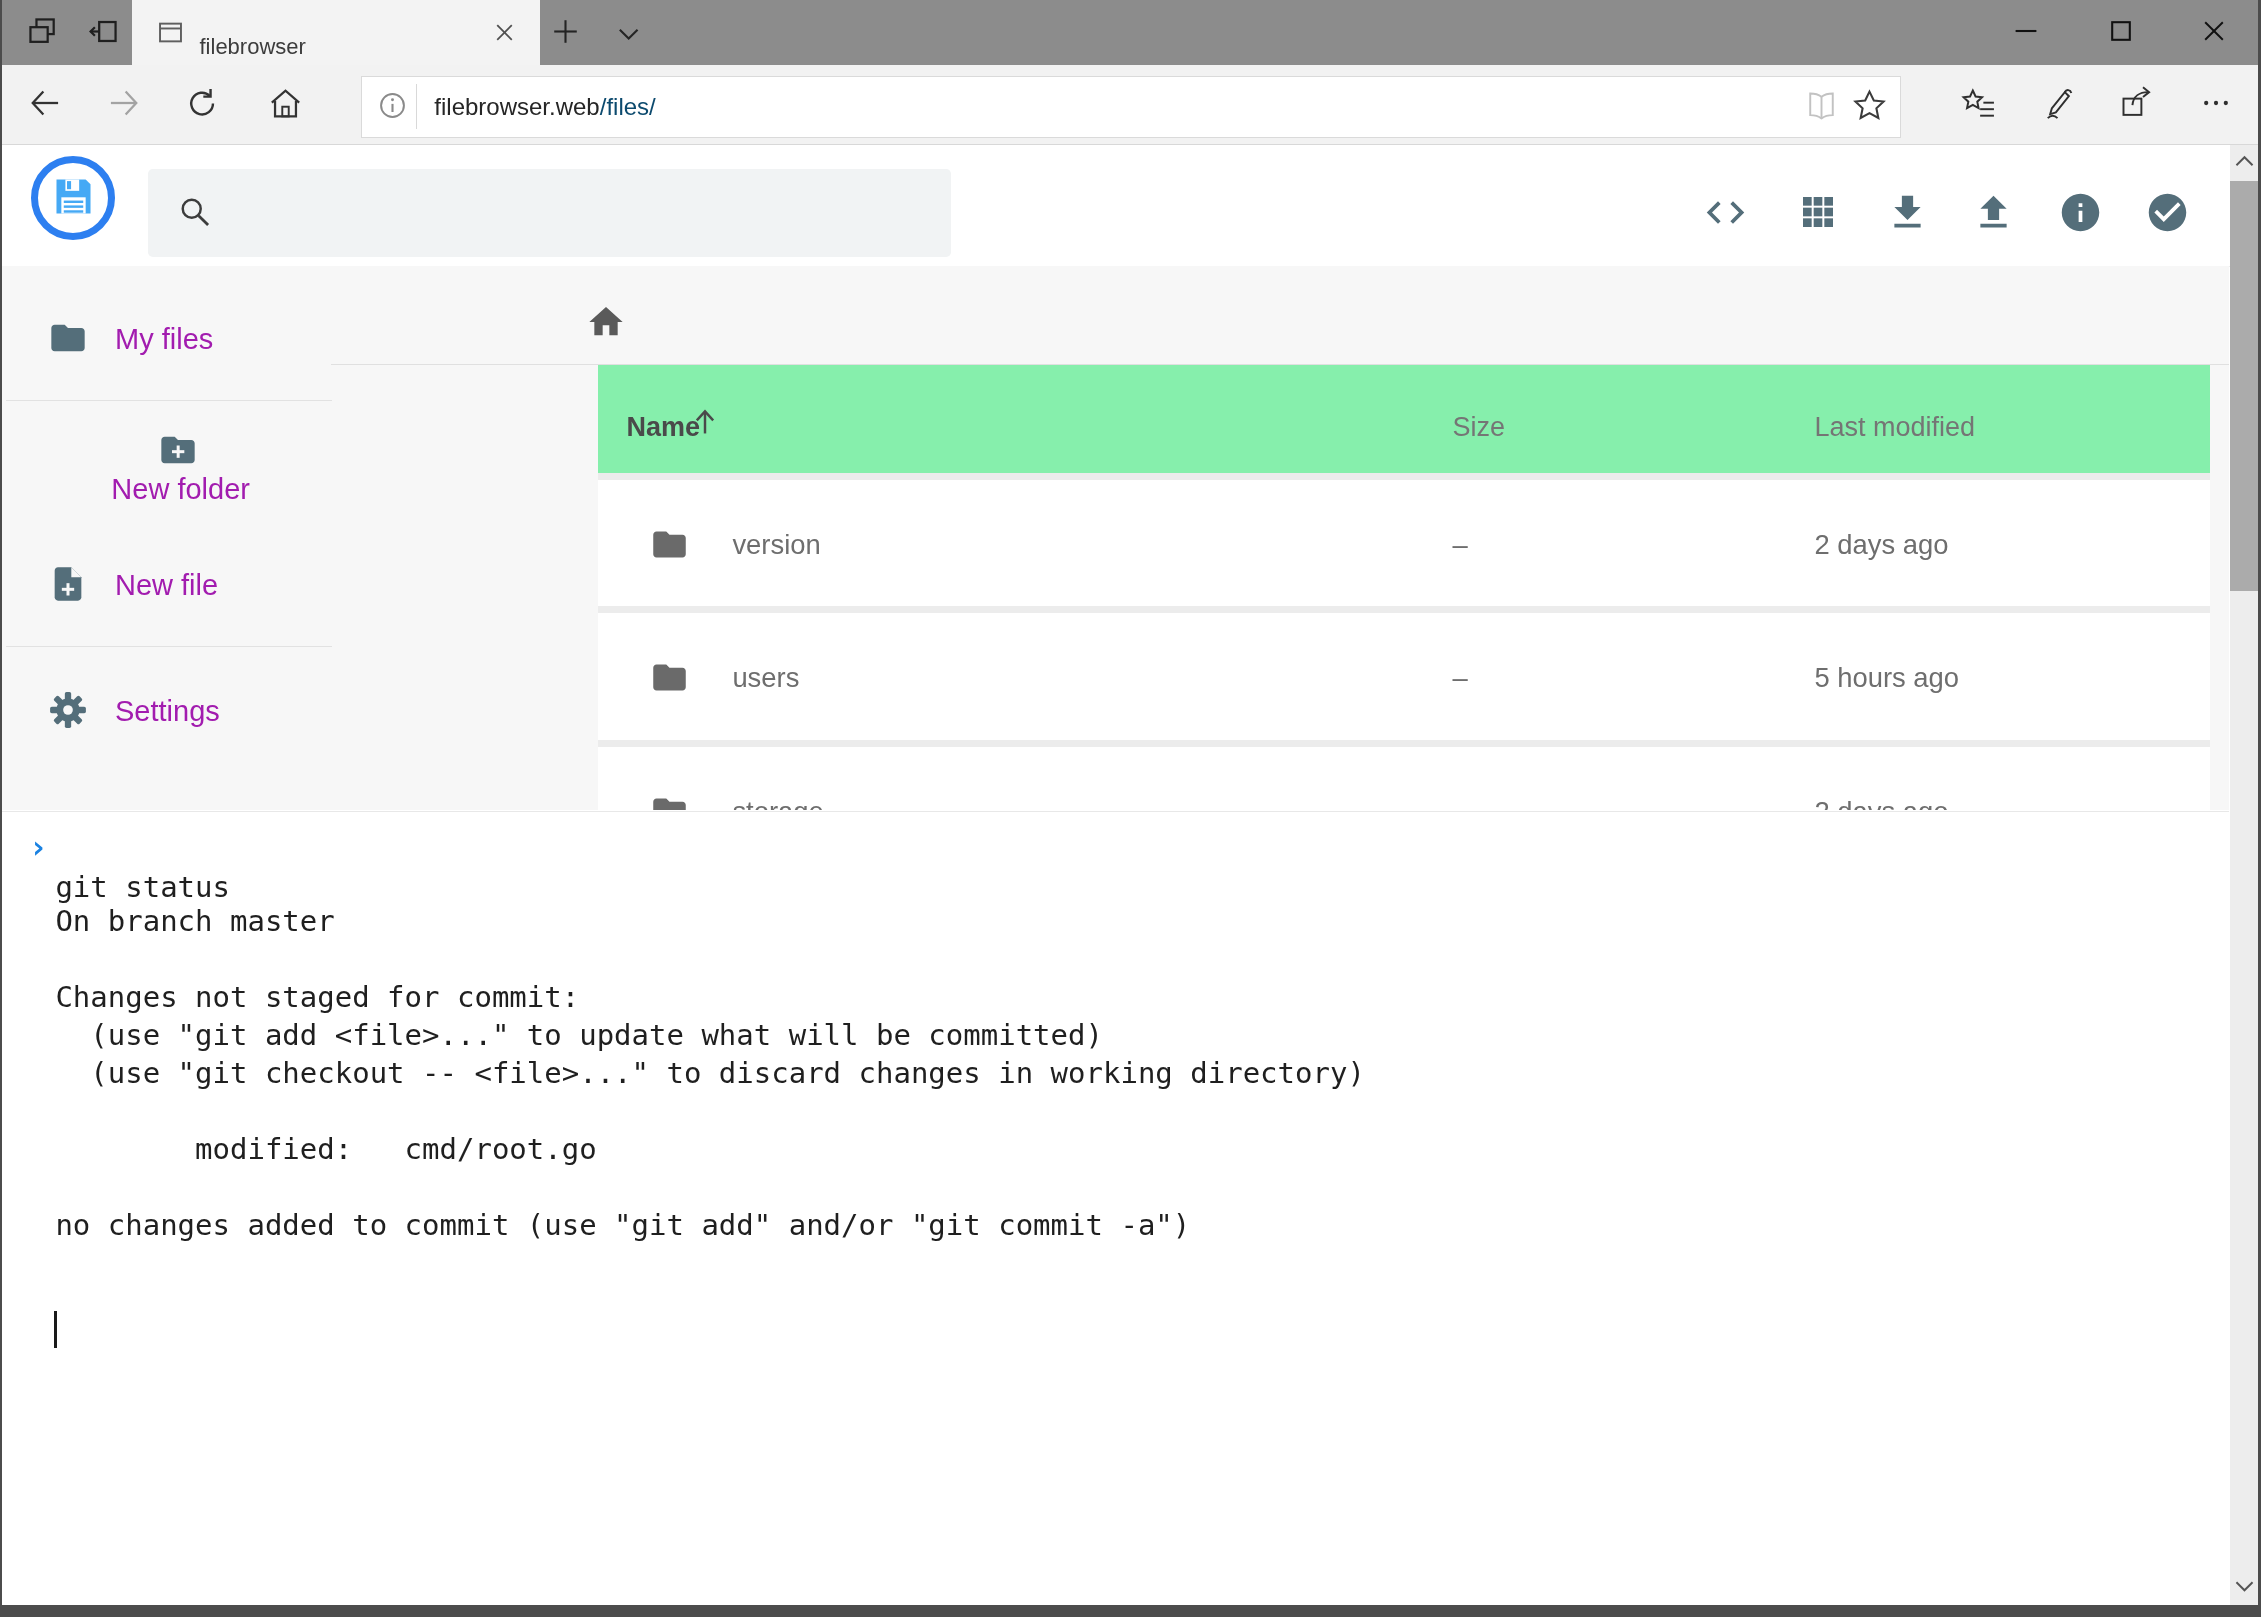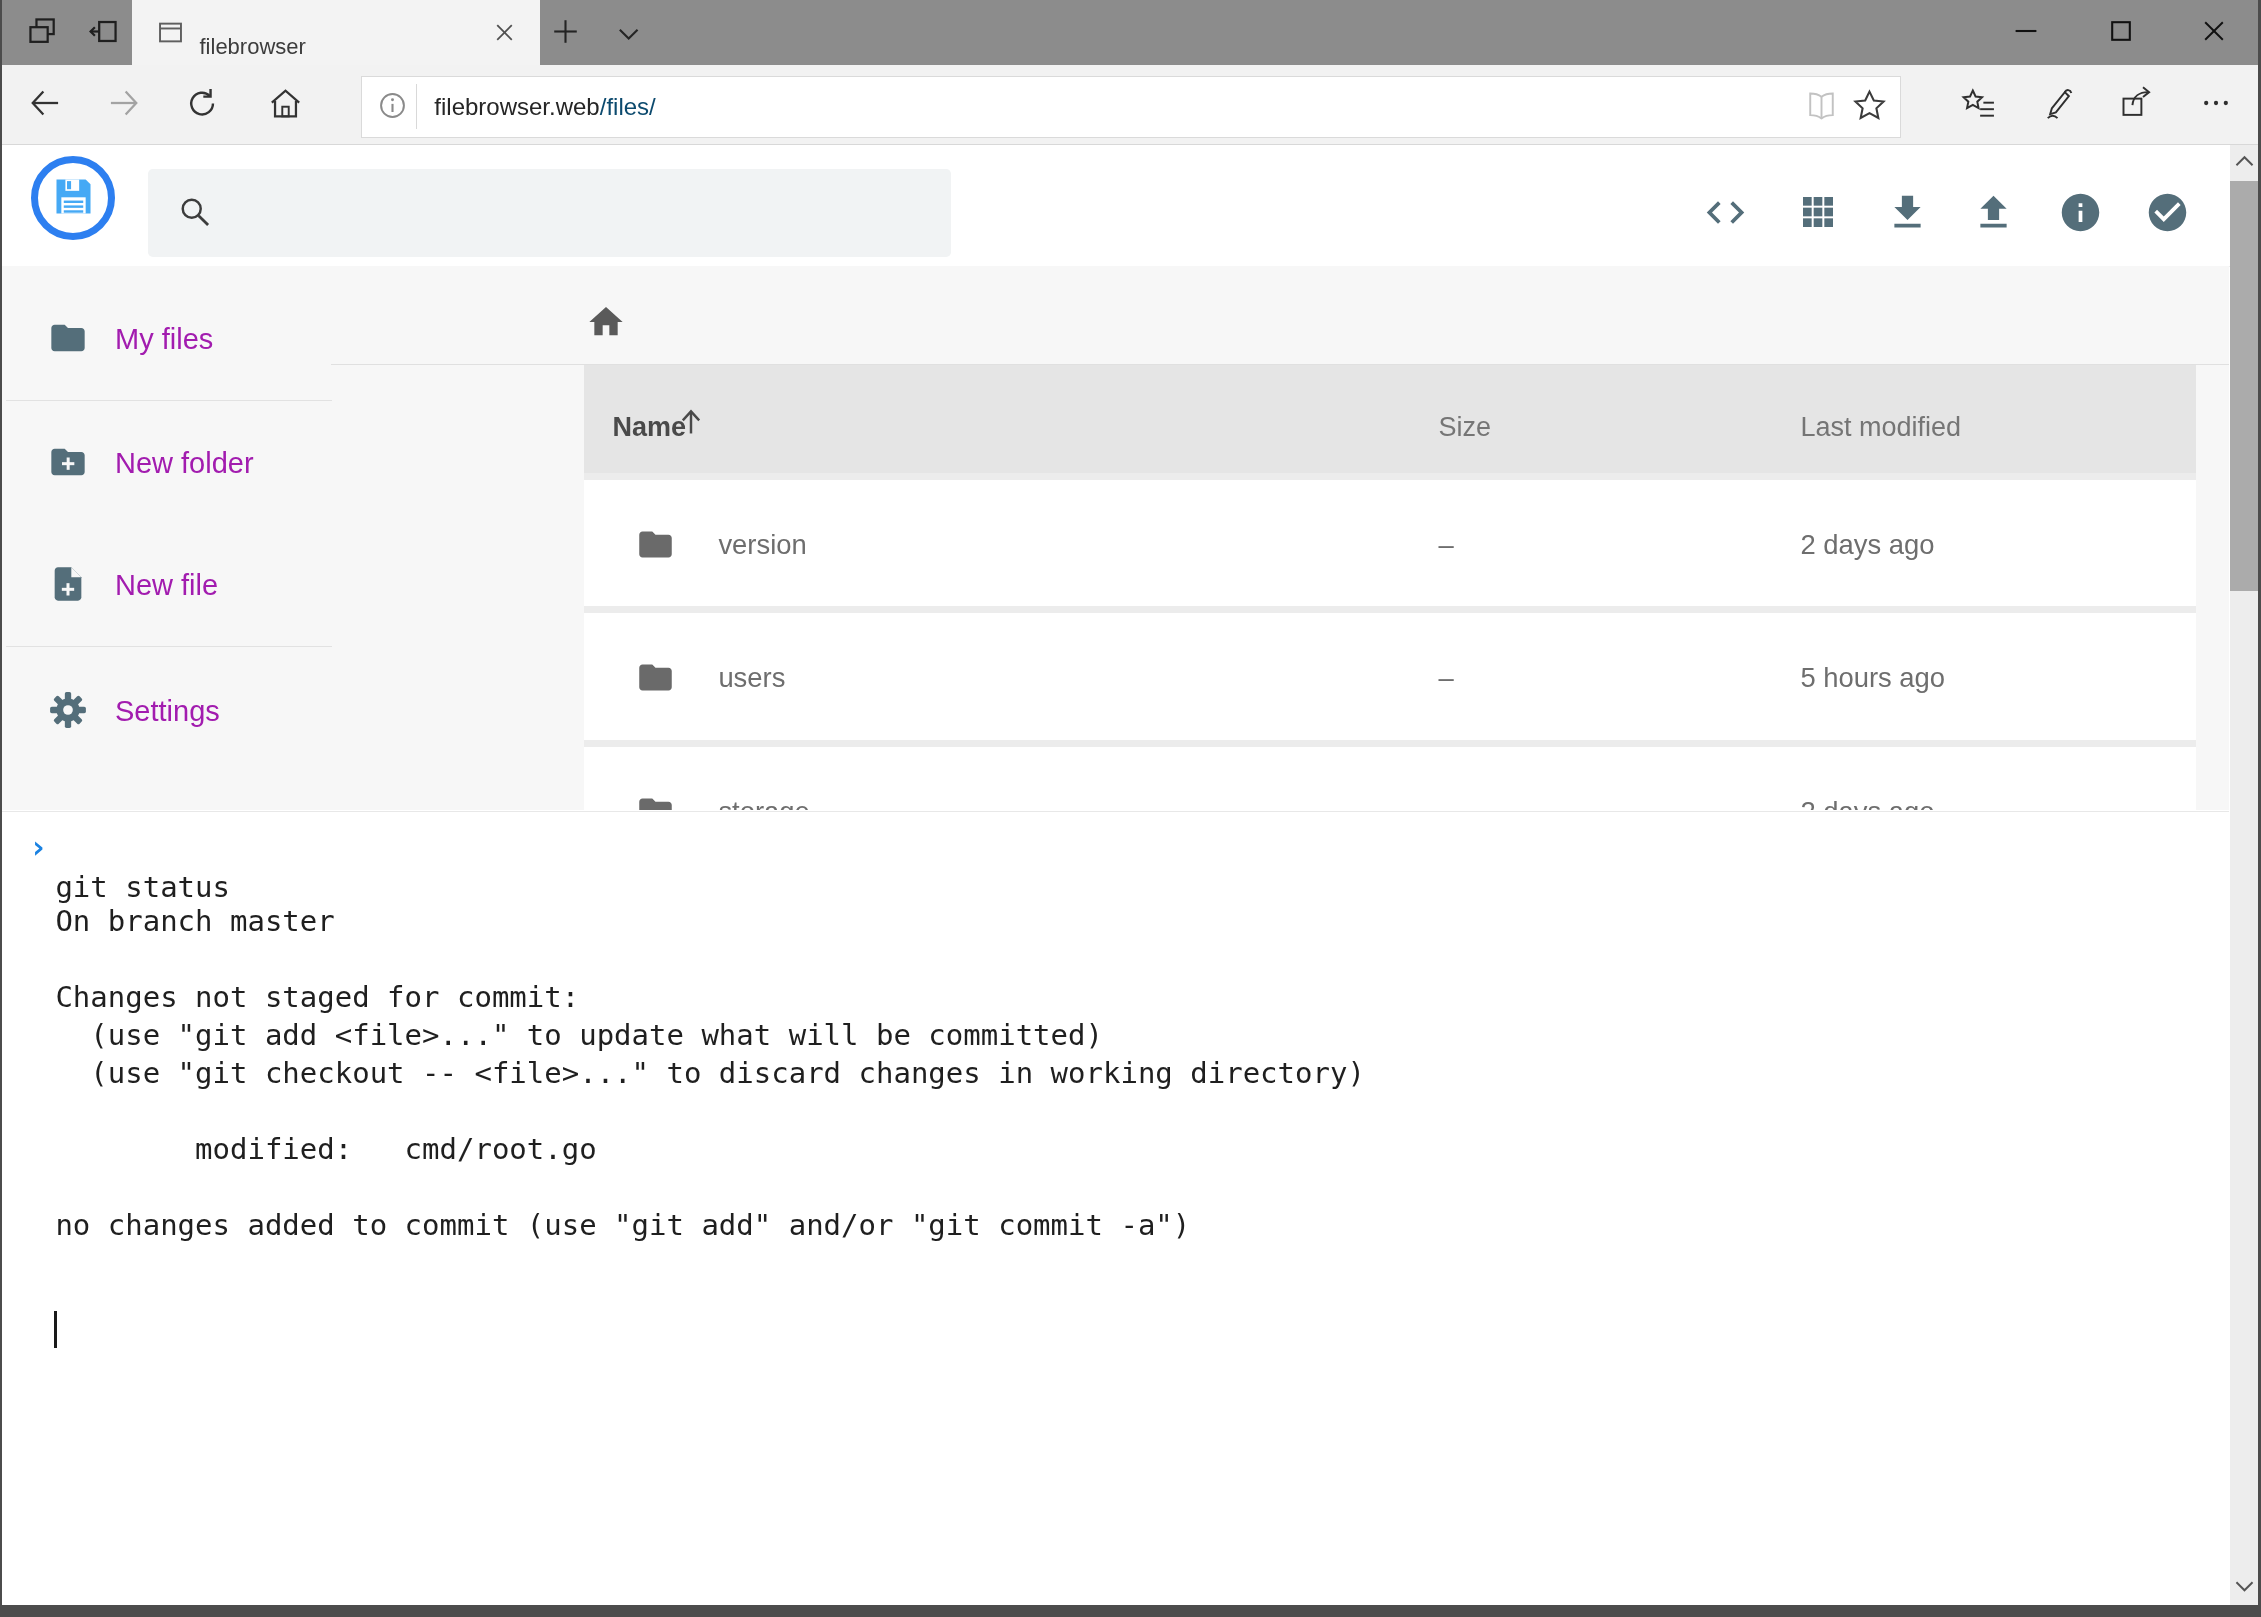--- a/index.html
+++ b/index.html
@@ -46,21 +46,21 @@
 
   
   .content { left:2.4px; top:266px; width:2227px; height:544px; background:#f7f7f7; overflow:hidden; }
   .side-item { position:absolute; left:22.6px; width:284px; height:66px; display:flex; align-items:center; cursor:default; }
   .side-item svg { margin-left:22.6px; }
   .side-label { margin-left:27.4px; font-size:29px; color:#a21caf; }
   .side-div { position:absolute; left:4px; width:326px; height:0.8px; background:#e2e2e2; }
   .crumb-btn { position:absolute; left:578px; top:31px; width:52px; height:52px; display:flex; align-items:center; justify-content:center; }
   .crumb-div { position:absolute; left:329px; top:98px; width:1899px; height:0.8px; background:#e0e0e0; }
 
-  .listing { position:absolute; left:582px; top:99px; width:1612px; height:445px; background:#e5e5e5; overflow:hidden; }
+  .listing { position:absolute; left:596px; top:99px; width:1612px; height:445px; background:#86efac; overflow:hidden; }
   .col-hdr { position:absolute; font-size:27px; color:#757575; }
   .col-hdr.name { color:#4a4a4a; font-weight:bold; }
   .lrow { position:absolute; left:0; width:1612px; height:127px; background:#fff; }
   .lrow-sep { position:absolute; left:0; width:1612px; height:6.5px; background:#ececec; }
   .lrow svg { position:absolute; left:52px; top:45px; }
   .lrow .fname { position:absolute; left:134px; top:49px; font-size:27.4px; color:#6e6e6e; }
   .lrow .fsize { position:absolute; left:854px; top:49px; font-size:27.4px; color:#6e6e6e; }
   .lrow .fdate { position:absolute; left:1216px; top:49px; font-size:27.4px; color:#6e6e6e; }
 
   
@@ -282,21 +282,21 @@
 
   <div class="abs content">
 
     <div class="side-item" style="top:40px;">
       <span><svg width="40" height="40" viewBox="0 0 24 24" fill="#546e7a">
             <path d="M10 4H4c-1.1 0-2 .9-2 2v12c0 1.1.9 2 2 2h16c1.1 0 2-.9 2-2V8c0-1.1-.9-2-2-2h-8l-2-2z"></path>
           </svg></span>
       <span class="side-label">My files</span>
     </div>
     <div class="side-div" style="top:134px;"></div>
-    <div class="side-item" style="top:164px;">
+    <div class="side-item" style="top:164px;flex-direction:column;">
       <span><svg width="40" height="40" viewBox="0 0 24 24">
             <path d="M10 4H4c-1.1 0-2 .9-2 2v12c0 1.1.9 2 2 2h16c1.1 0 2-.9 2-2V8c0-1.1-.9-2-2-2h-8l-2-2z" fill="#546e7a"></path>
             <rect x="11.2" y="9.3" width="1.8" height="7.4" fill="#f7f7f7"></rect>
             <rect x="8.4" y="12.1" width="7.4" height="1.8" fill="#f7f7f7"></rect>
           </svg></span>
       <span class="side-label">New folder</span>
     </div>
     <div class="side-item" style="top:286px;">
       <span><svg width="40" height="40" viewBox="0 0 24 24">
             <path d="M14 2H6c-1.1 0-2 .9-2 2v16c0 1.1.9 2 2 2h12c1.1 0 2-.9 2-2V8l-6-6z" fill="#546e7a"></path>

